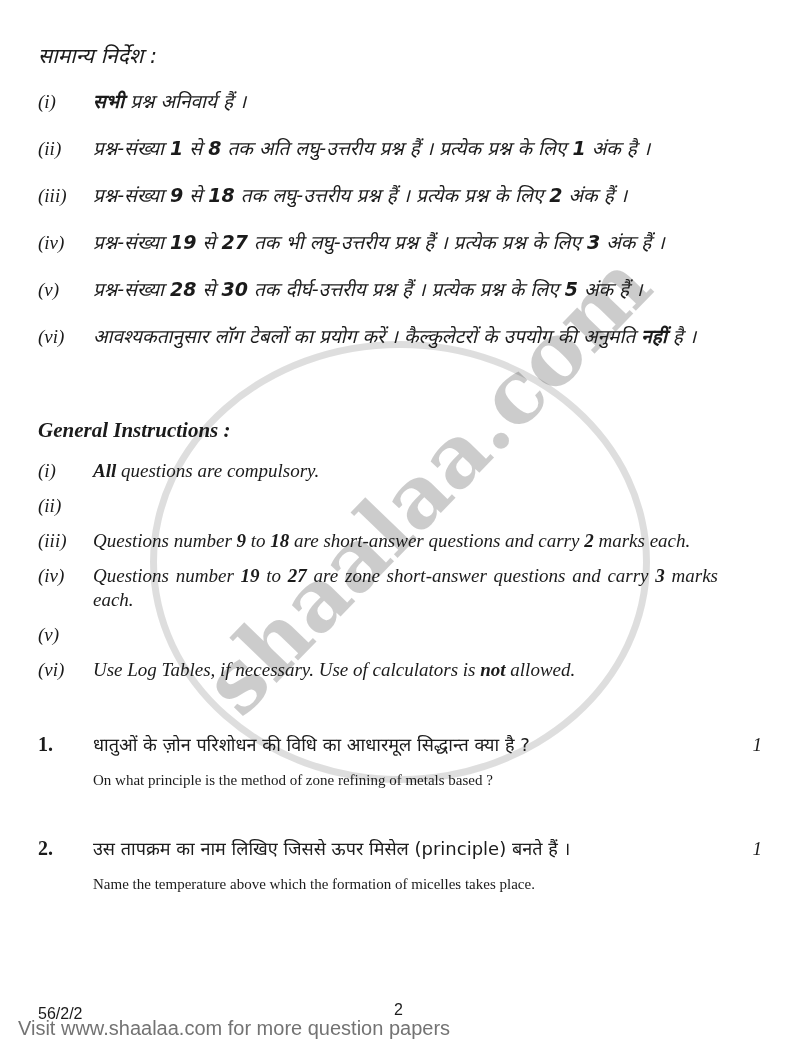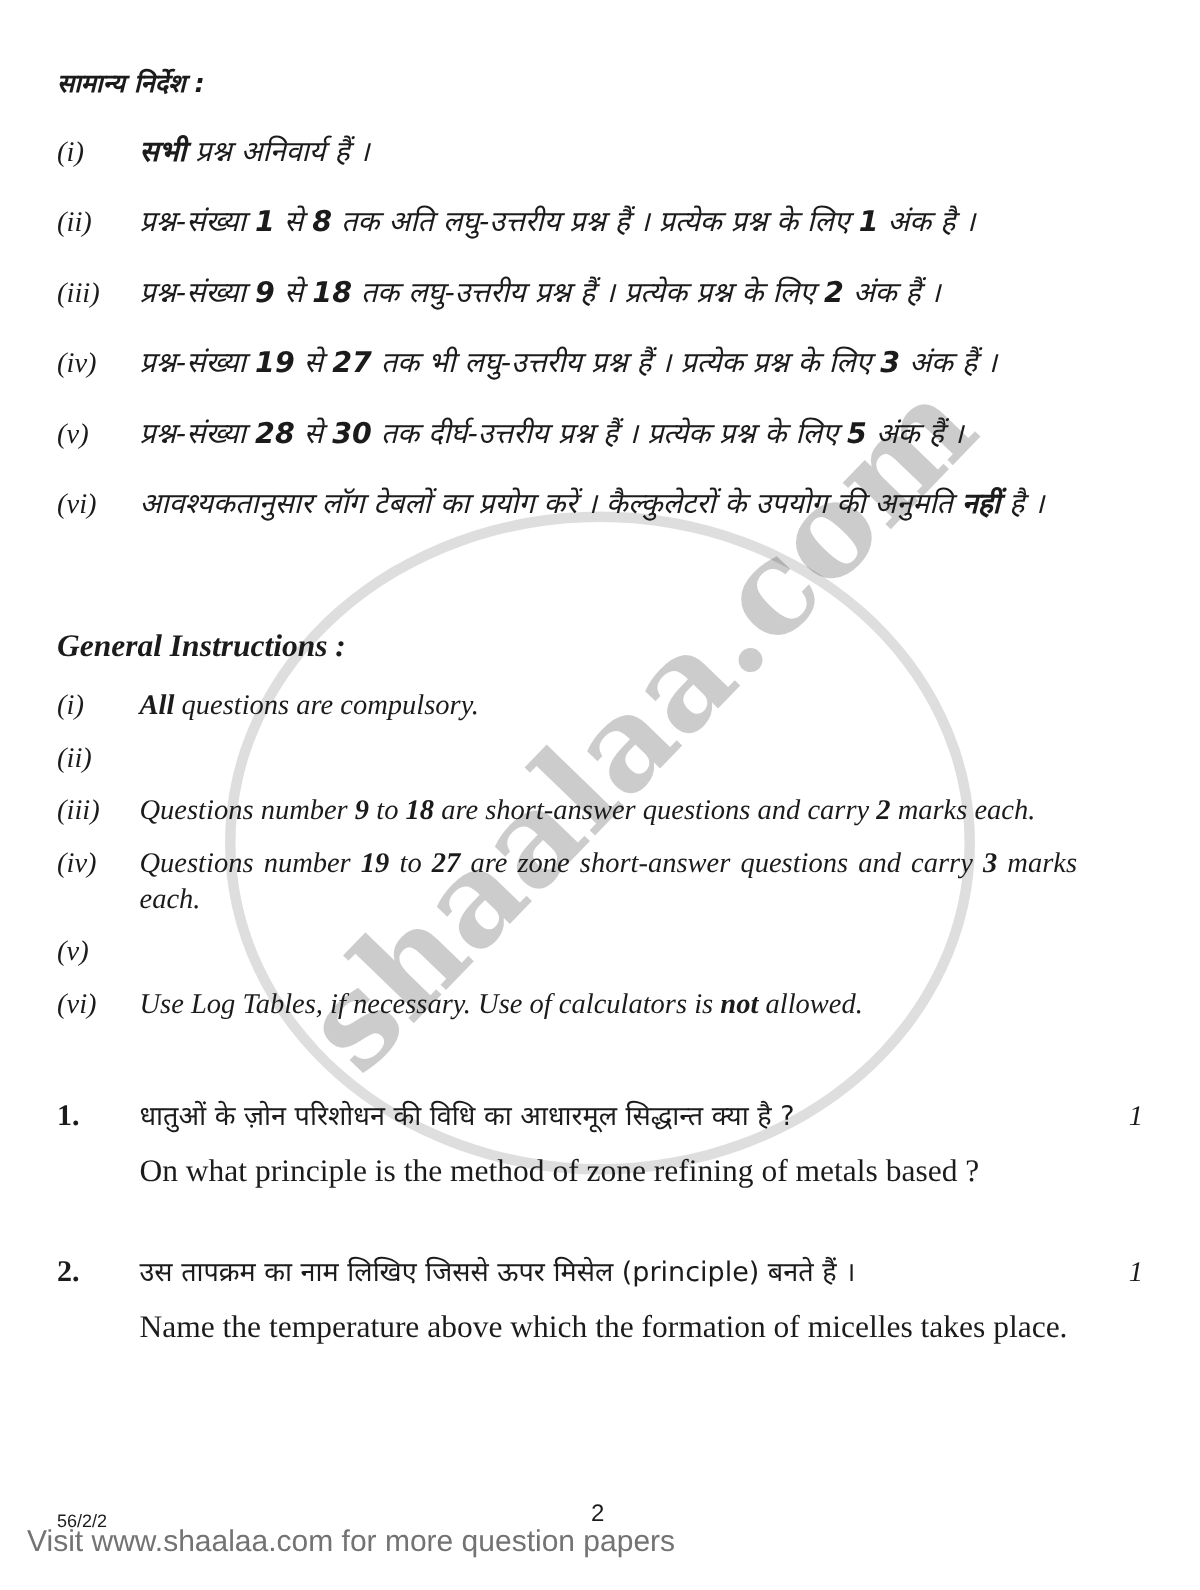--- a/index.html
+++ b/index.html
@@ -30,22 +30,22 @@
     transform:rotate(-46deg);
     z-index:0;
     white-space:nowrap;
   }
 
   
   .content { position:relative; z-index:1; padding:44px 38px 0 38px; }
 
   .h-header {
     font-family:"DejaVu Sans", sans-serif;
-    font-style:italic; font-weight:bold;
-    font-size:17px; line-height:25px;
+    font-style:italic; font-weight:normal;
+    font-size:21px; line-height:25px;
   }
   .h-list {
     margin-top:21px;
     font-family:"DejaVu Sans", sans-serif;
     font-style:italic;
     font-size:19px;
   }
   .row { display:flex; margin-bottom:24px; line-height:23px; }
   .marker {
     flex:none; width:55px;
@@ -78,36 +78,36 @@
   }
   .q-body { width:625px; }
   .q-hindi {
     font-family:"DejaVu Sans", sans-serif;
     font-size:18px; line-height:25px;
     margin-bottom:11px;
     white-space:nowrap;
   }
   .q-english {
     font-family:"Liberation Serif", serif;
-    font-size:21px; line-height:24px;
+    font-size:15px; line-height:24px;
     text-align:justify;
   }
   .q-mark {
     margin-left:auto;
     font-family:"Liberation Serif", serif;
     font-style:italic; font-size:19px; line-height:25px;
   }
 
   .b { font-weight:bold;text-align:right; }
 
   
   .footer-code {
     position:absolute; left:38px; top:1005px;
     font-family:"Liberation Sans", sans-serif;
-    font-size:12px; line-height:18px; z-index:2;
+    font-size:16px; line-height:18px; z-index:2;
   }
   .footer-page {
     position:absolute; left:394px; top:1001px;
     font-family:"Liberation Sans", sans-serif;
     font-size:16px; line-height:18px; z-index:2;
   }
   .footer-visit {
     position:absolute; left:18px; top:1017px;
     font-family:"Liberation Sans", sans-serif;
     font-size:20px; line-height:23px; z-index:2;

